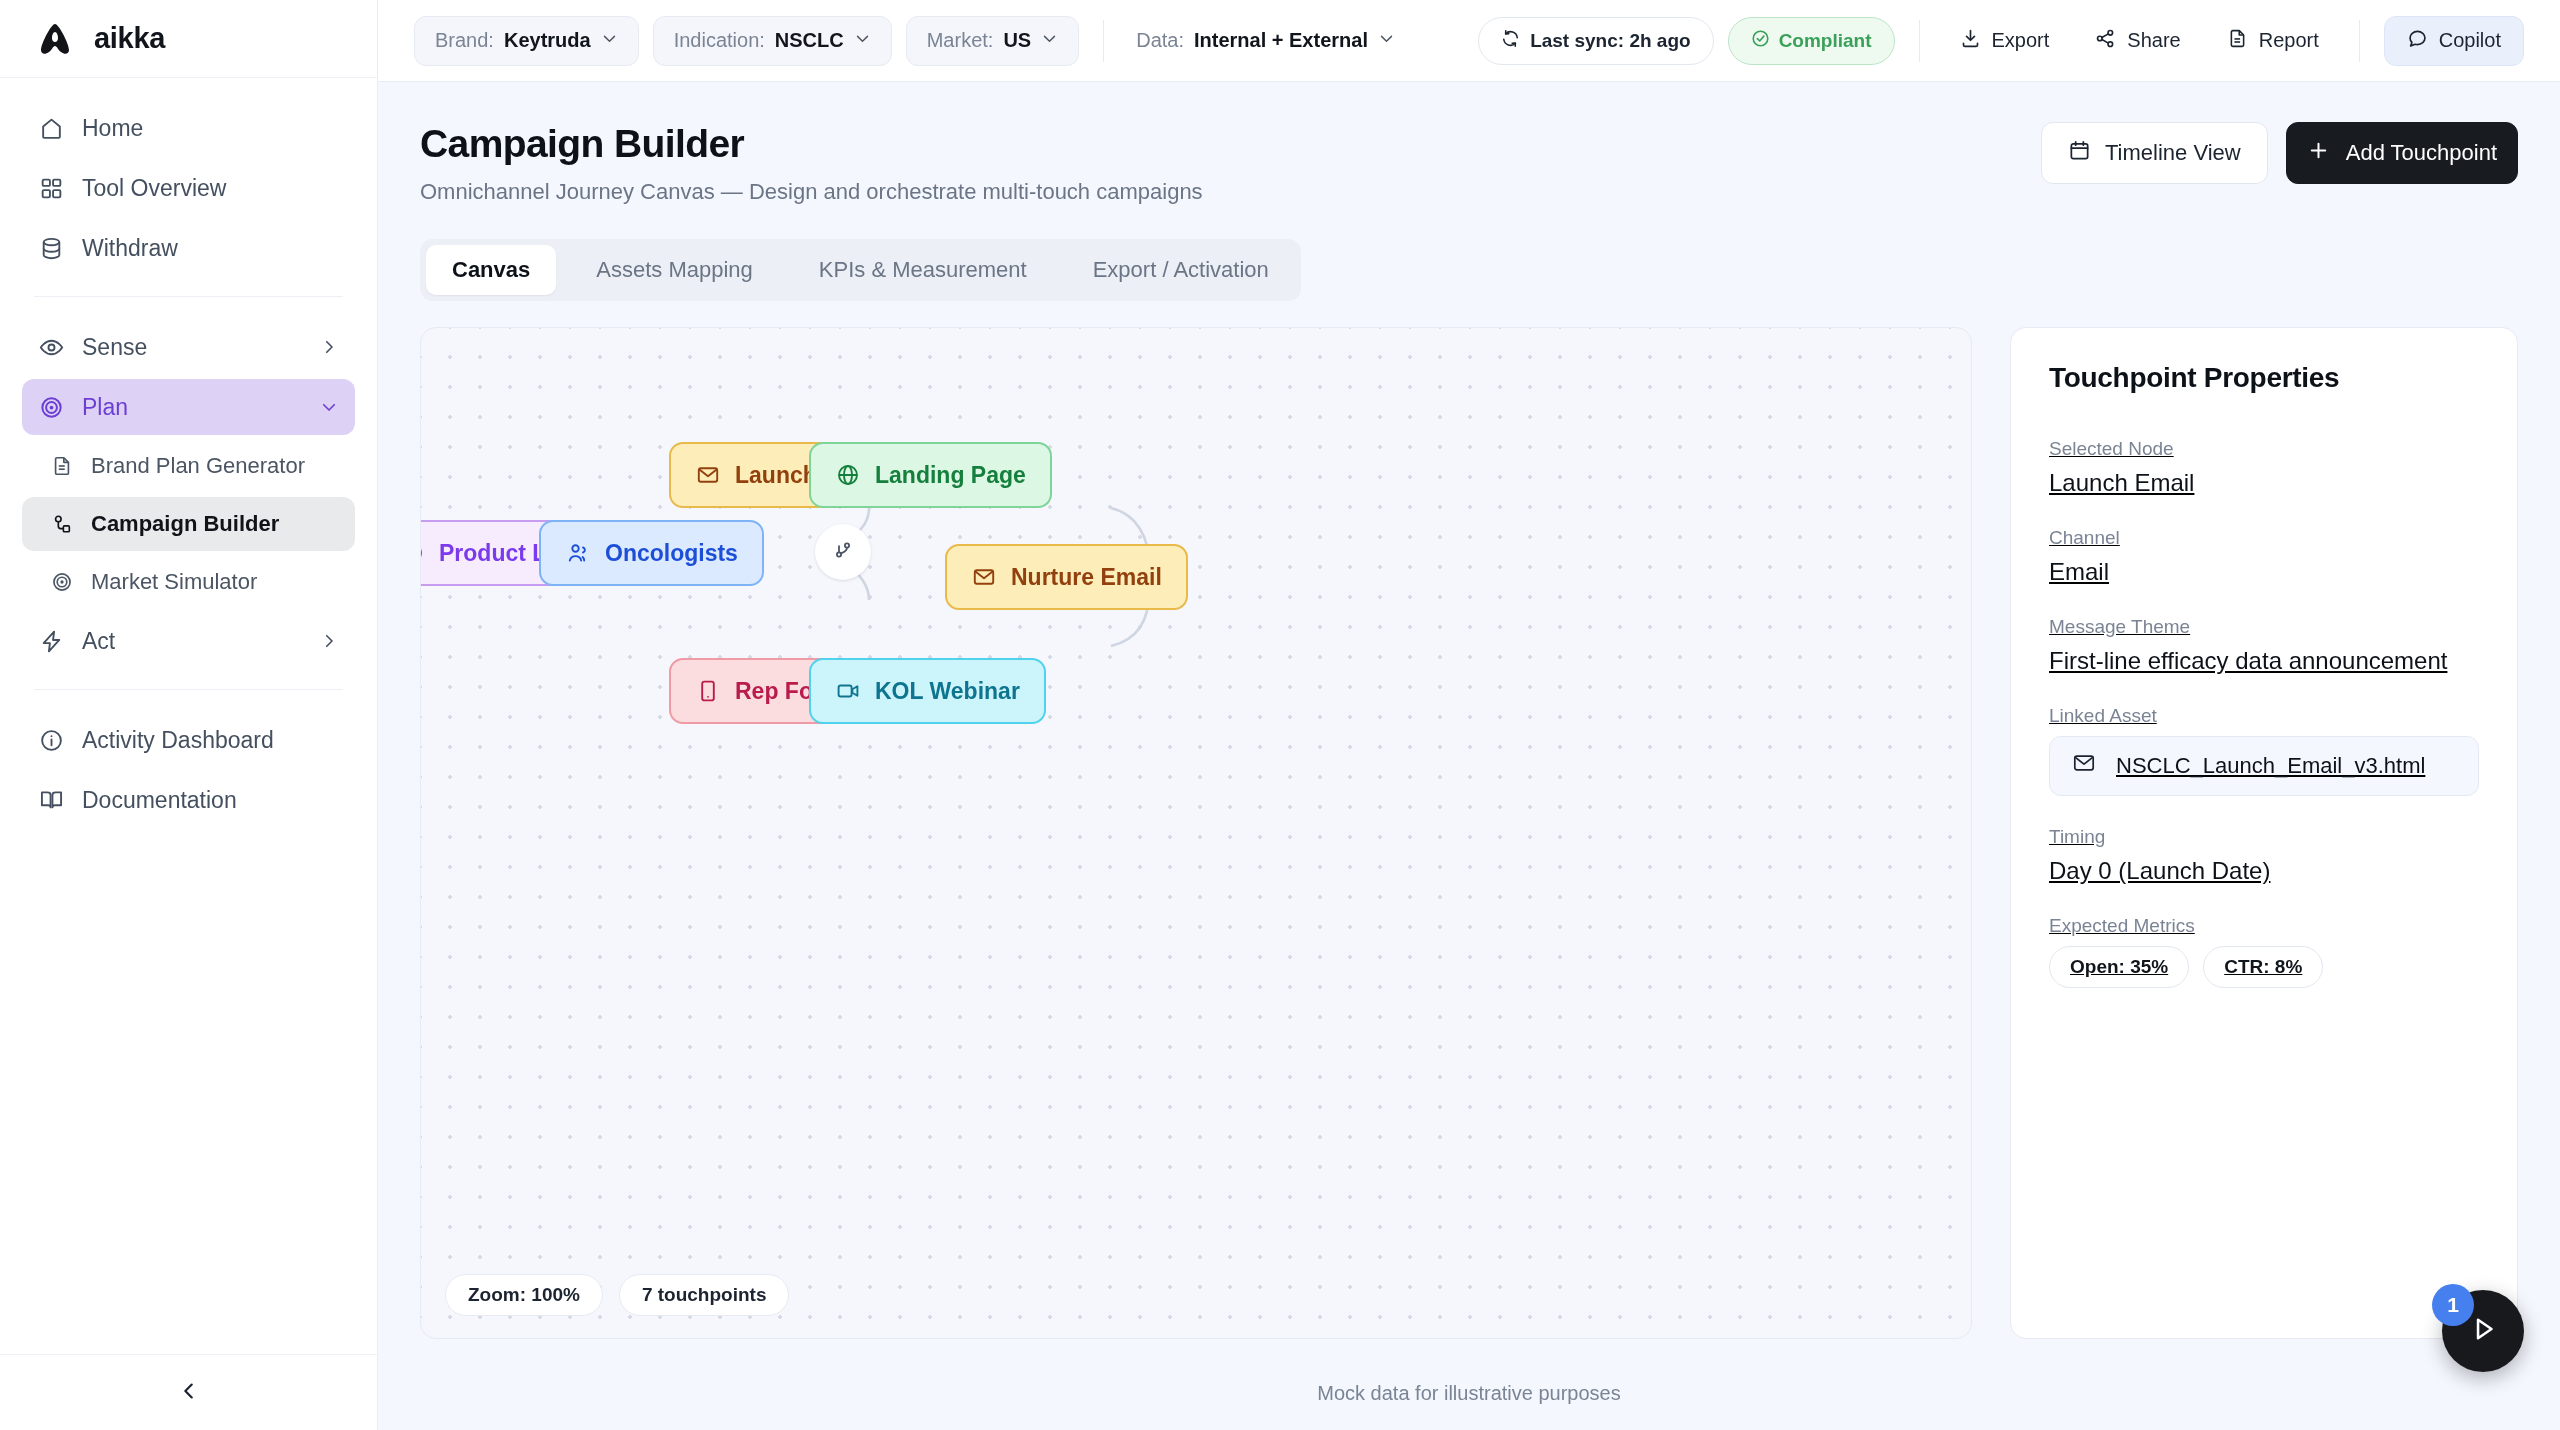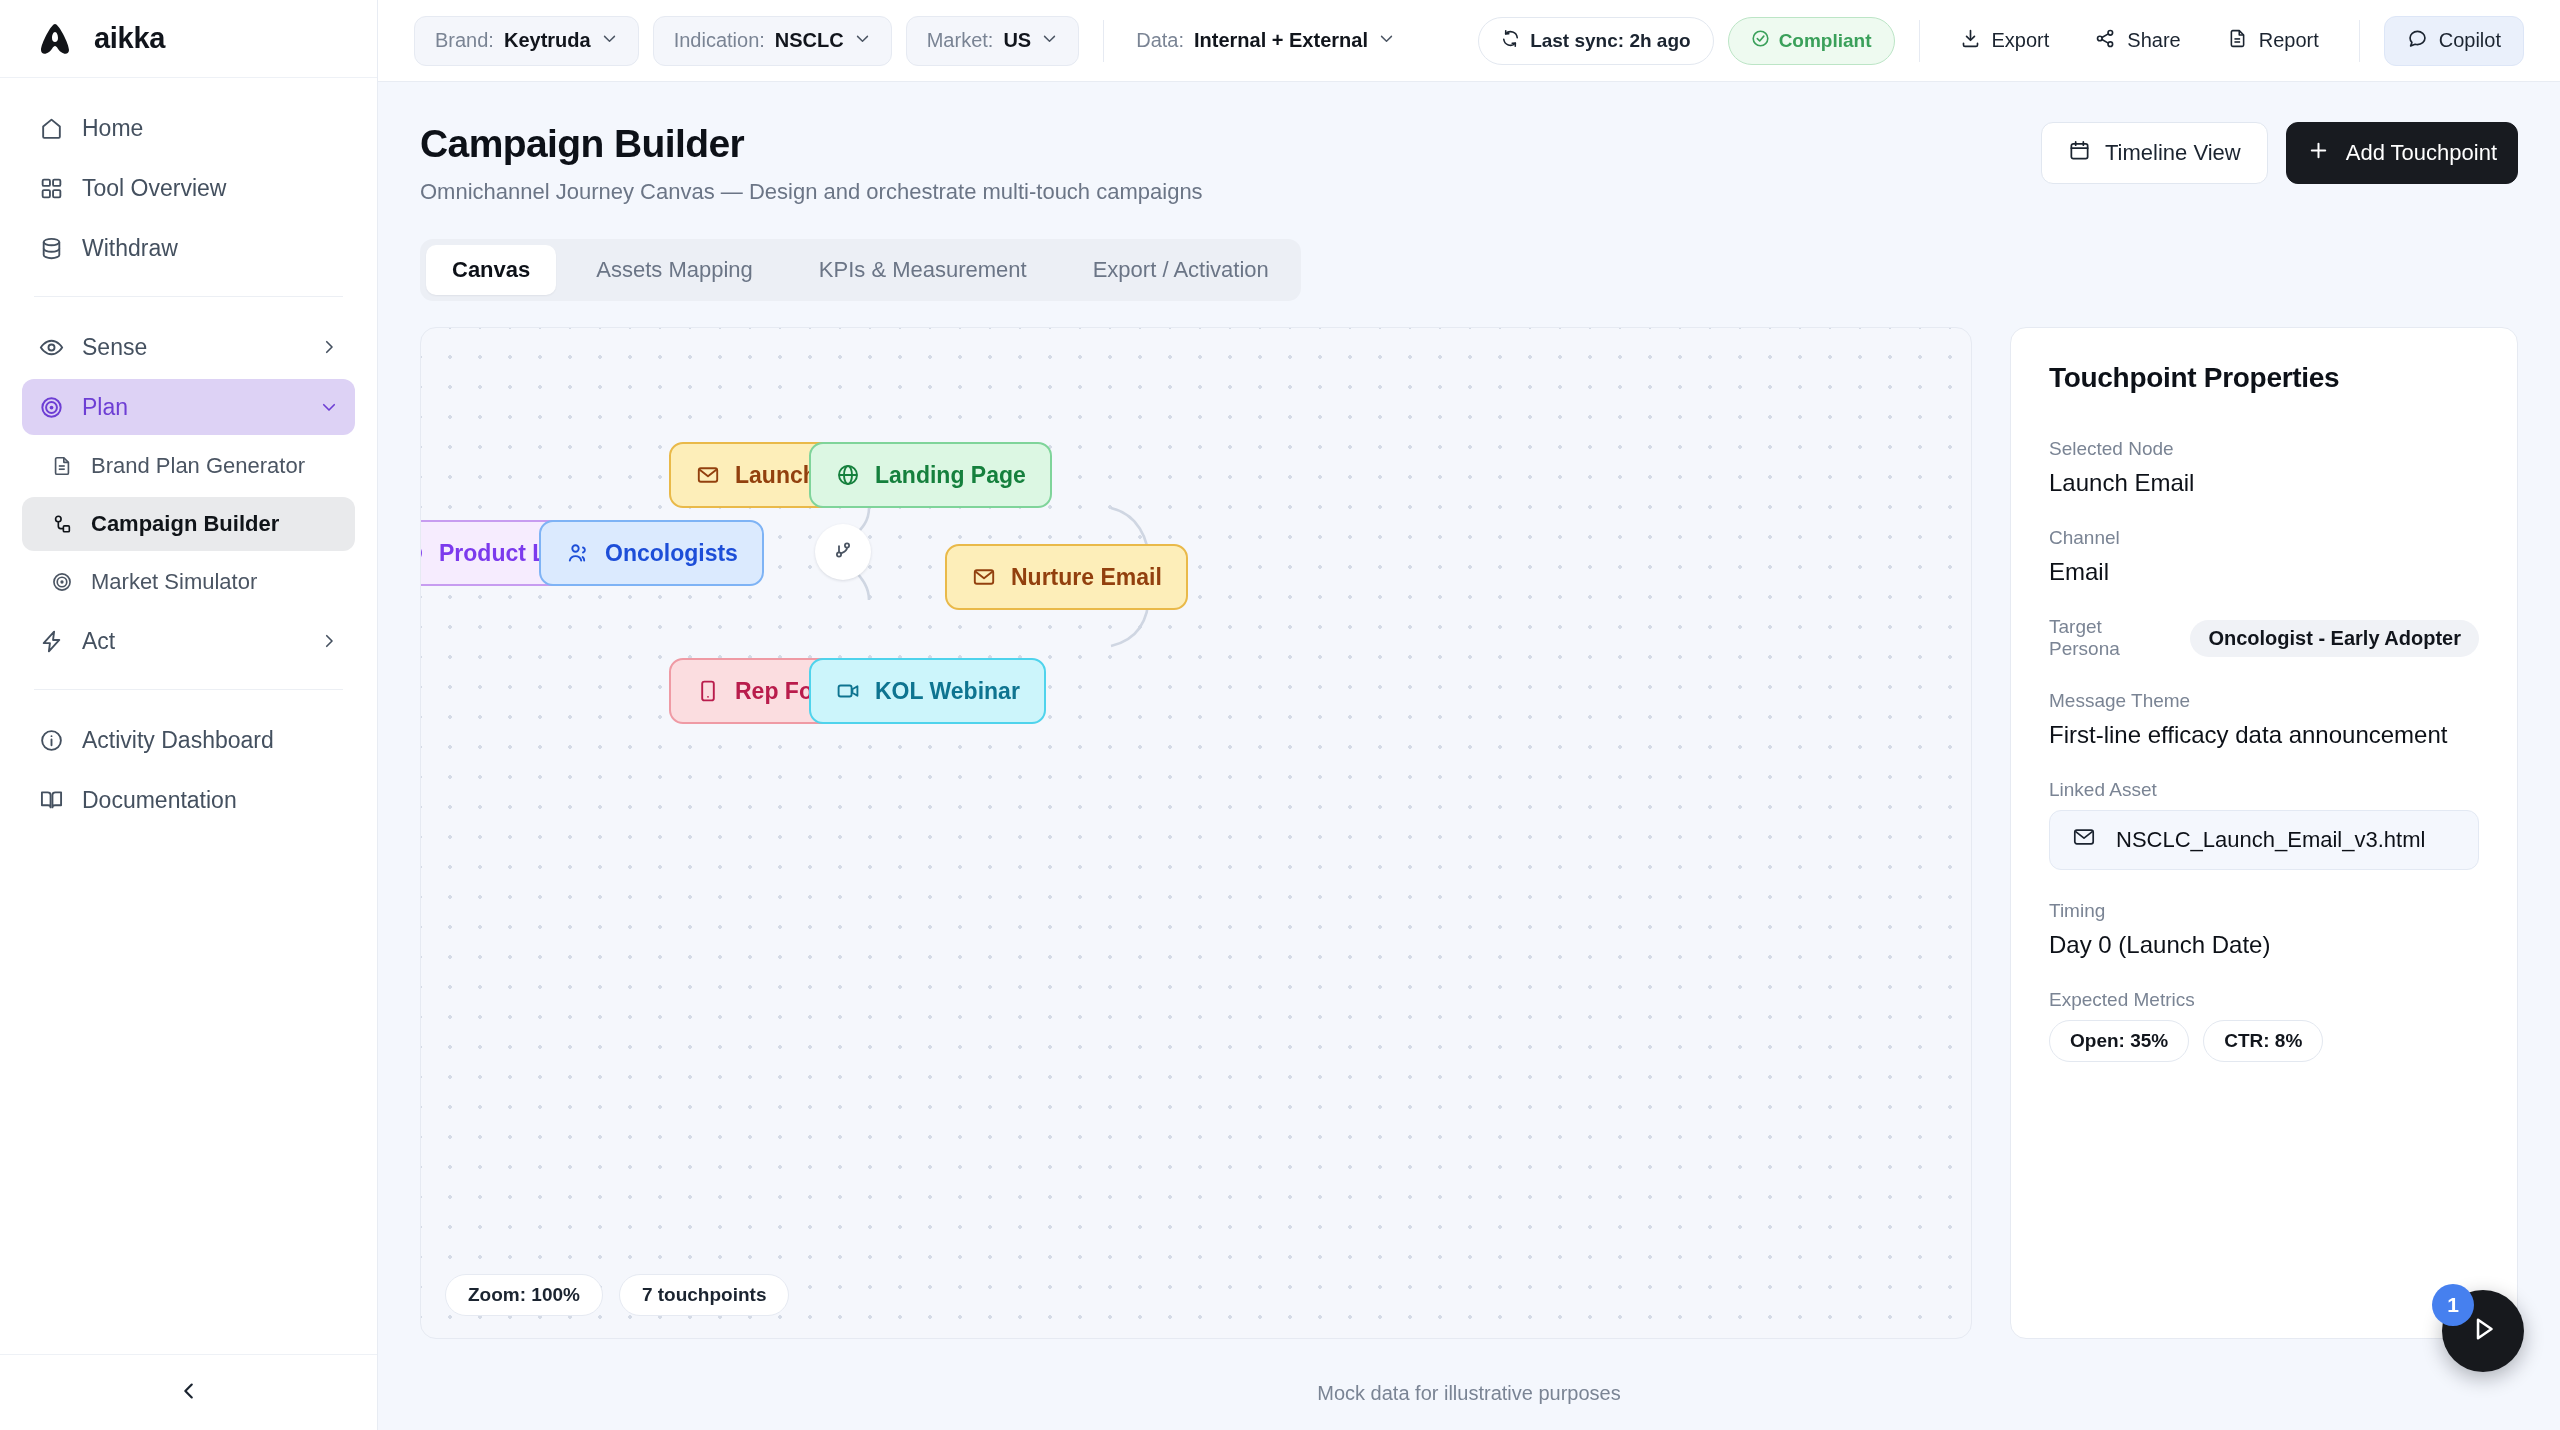--- a/index.html
+++ b/index.html
@@ -158,21 +158,21 @@
     font-size: 19px; font-weight: 700; color: #1b2430; cursor: pointer; white-space: nowrap;
   }
 
   
   .props {
     width: 508px; min-width: 508px; background: #fff;
     border: 1px solid #e6eaf2; border-radius: 16px; padding: 34px 38px;
     height: 1012px;
   }
   .props-title { font-size: 28px; font-weight: 700; color: #0d1118; margin-bottom: 44px; letter-spacing: -0.3px; }
-  .fld { margin-bottom: 30px; }
+  .fld { margin-bottom: 30px; text-decoration: underline; }
   .fld-label { font-size: 19px; color: #7a8494; margin-bottom: 9px; }
   .fld-value { font-size: 24px; color: #0d1118; }
   .fld-inline { display: flex; align-items: center; gap: 14px; margin-bottom: 30px; }
   .badge-soft {
     background: #f0f2f6; border-radius: 999px; padding: 7px 18px;
     font-size: 20px; font-weight: 700; color: #11151c; white-space: nowrap;
   }
   .asset-box {
     display: flex; align-items: center; gap: 20px;
     background: #f4f7fd; border: 1px solid #e3e9f3; border-radius: 12px;
@@ -599,24 +599,20 @@
           <div class="fld">
             <div class="fld-label">Selected Node</div>
             <div class="fld-value">Launch Email</div>
           </div>
 
           <div class="fld">
             <div class="fld-label">Channel</div>
             <div class="fld-value">Email</div>
           </div>
 
-          <div class="fld-inline">
-            <div class="fld-label" style="margin-bottom:0">Target Persona</div>
-            <div class="badge-soft">Oncologist - Early Adopter</div>
-          </div>
 
           <div class="fld">
             <div class="fld-label">Message Theme</div>
             <div class="fld-value">First-line efficacy data announcement</div>
           </div>
 
           <div class="fld">
             <div class="fld-label">Linked Asset</div>
             <div class="asset-box">
               <span>

